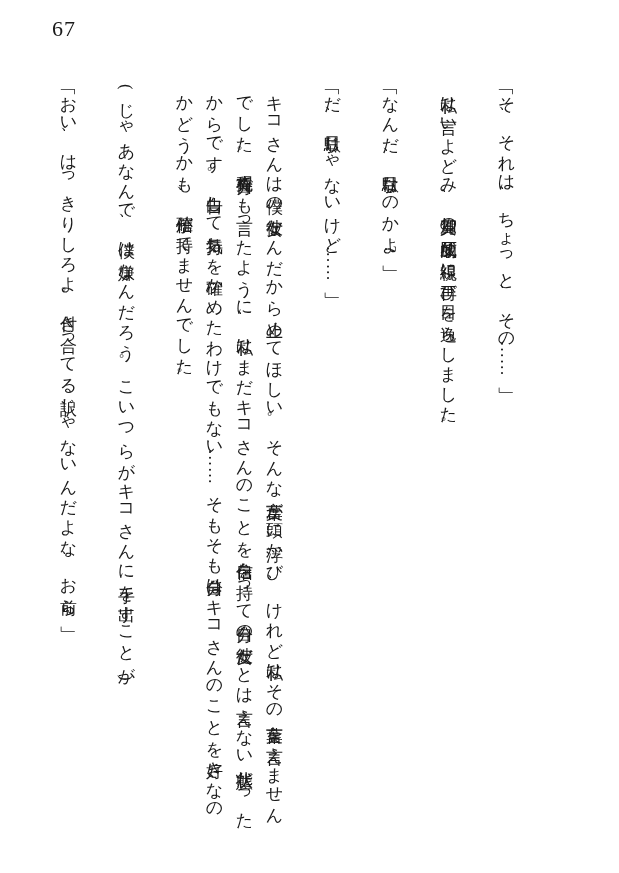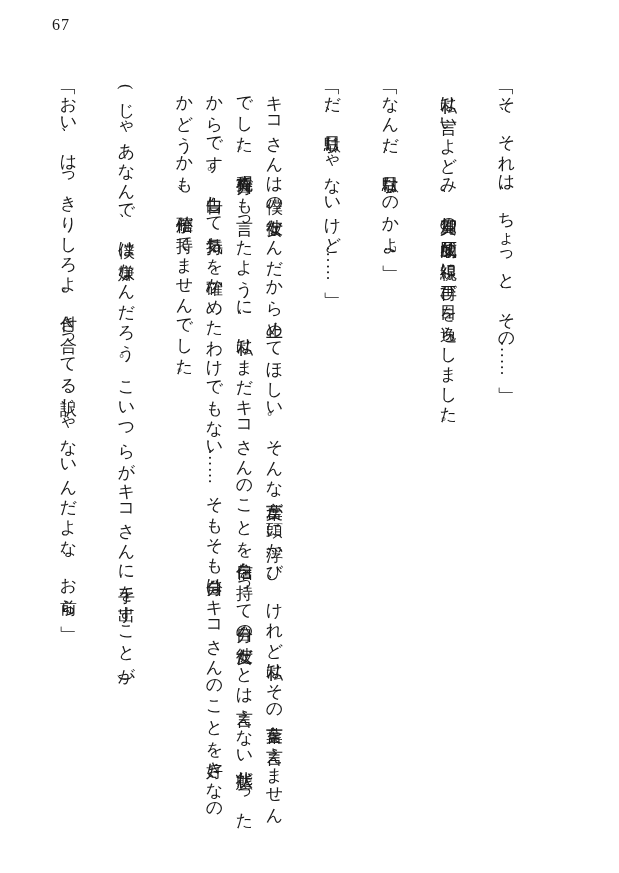--- a/index.html
+++ b/index.html
@@ -13,21 +13,21 @@
     height: 873px;
     background: #ffffff;
     overflow: hidden;
     font-family: "Liberation Serif", "DejaVu Serif", serif;
     color: #1a1a1a;
   }
   .page-number {
     position: absolute;
     top: 16px;
     left: 52px;
-    font-size: 16px;
+    font-size: 22px;
     letter-spacing: 1px;
     color: #1a1a1a;
   }
   .text-area {
     position: absolute;
     top: 84px;
     right: 98px;
     height: 742px;
     writing-mode: vertical-rl;
     -webkit-writing-mode: vertical-rl;

